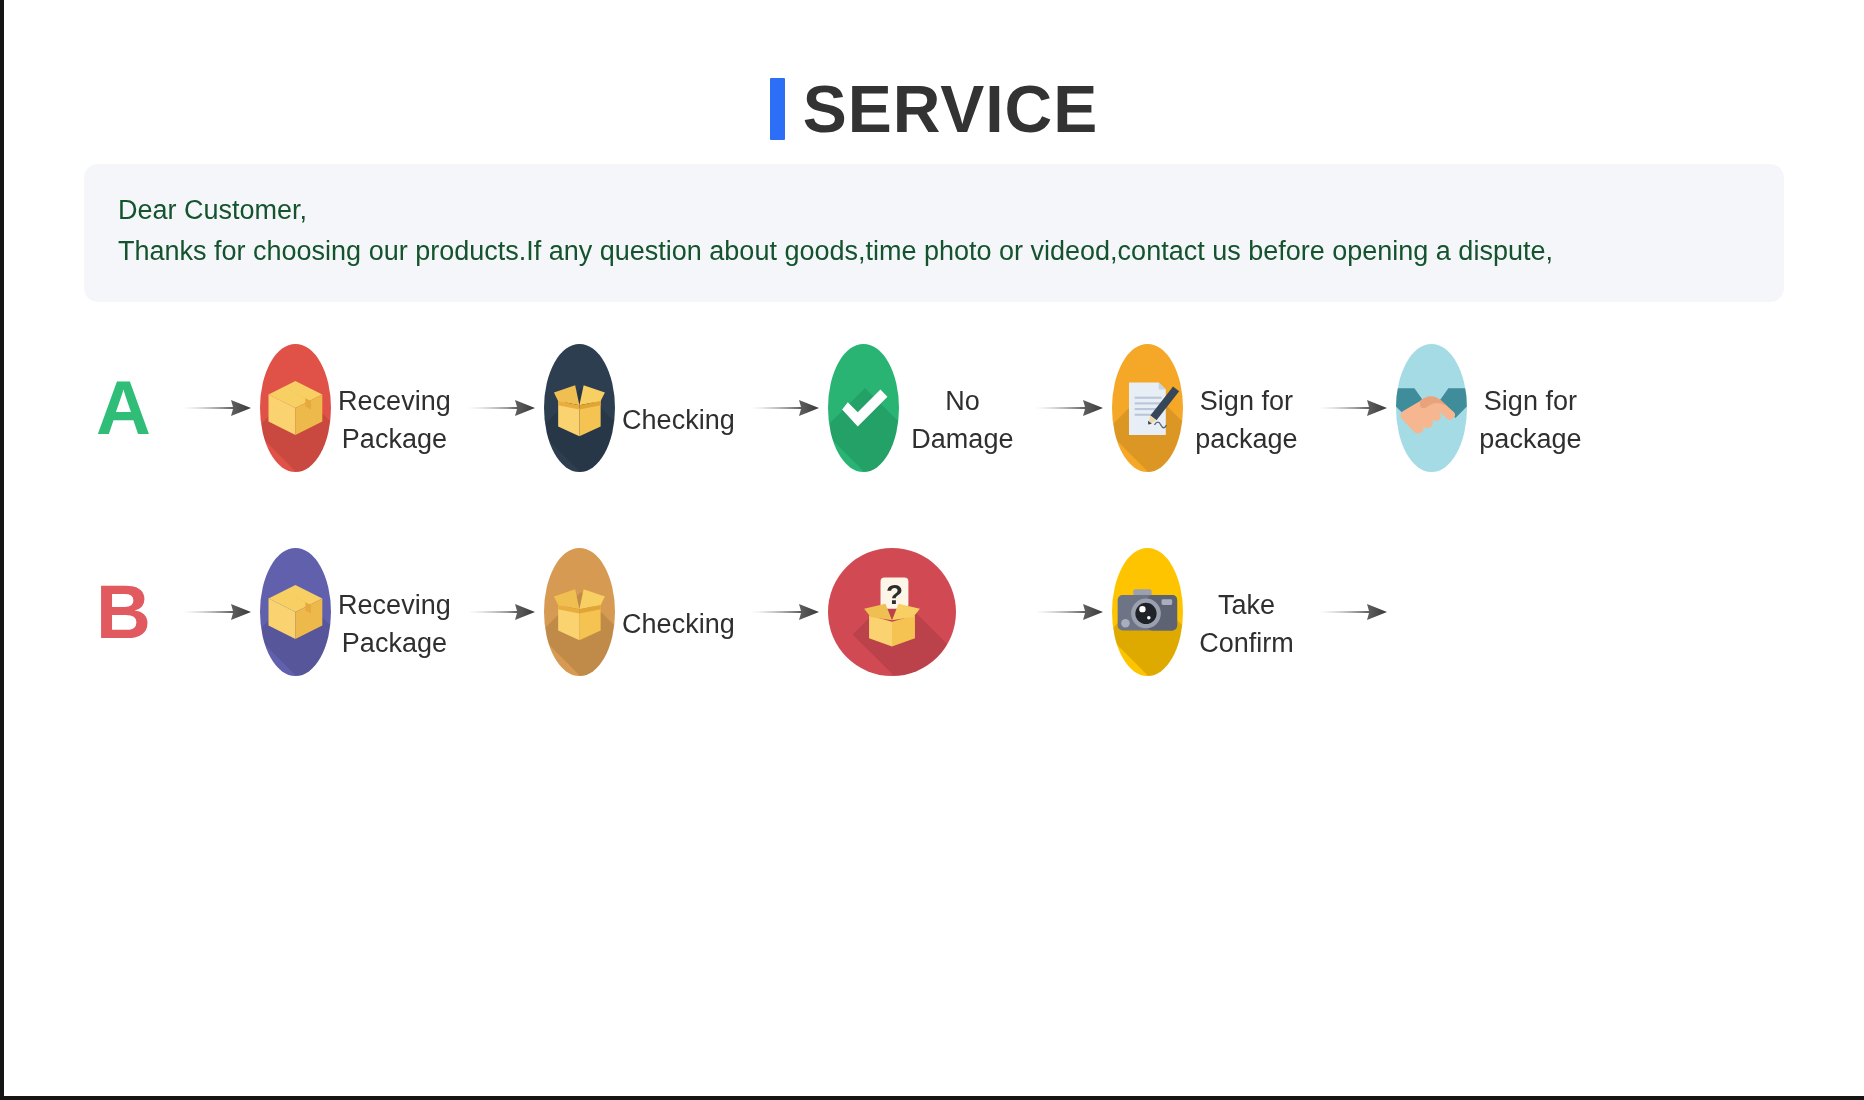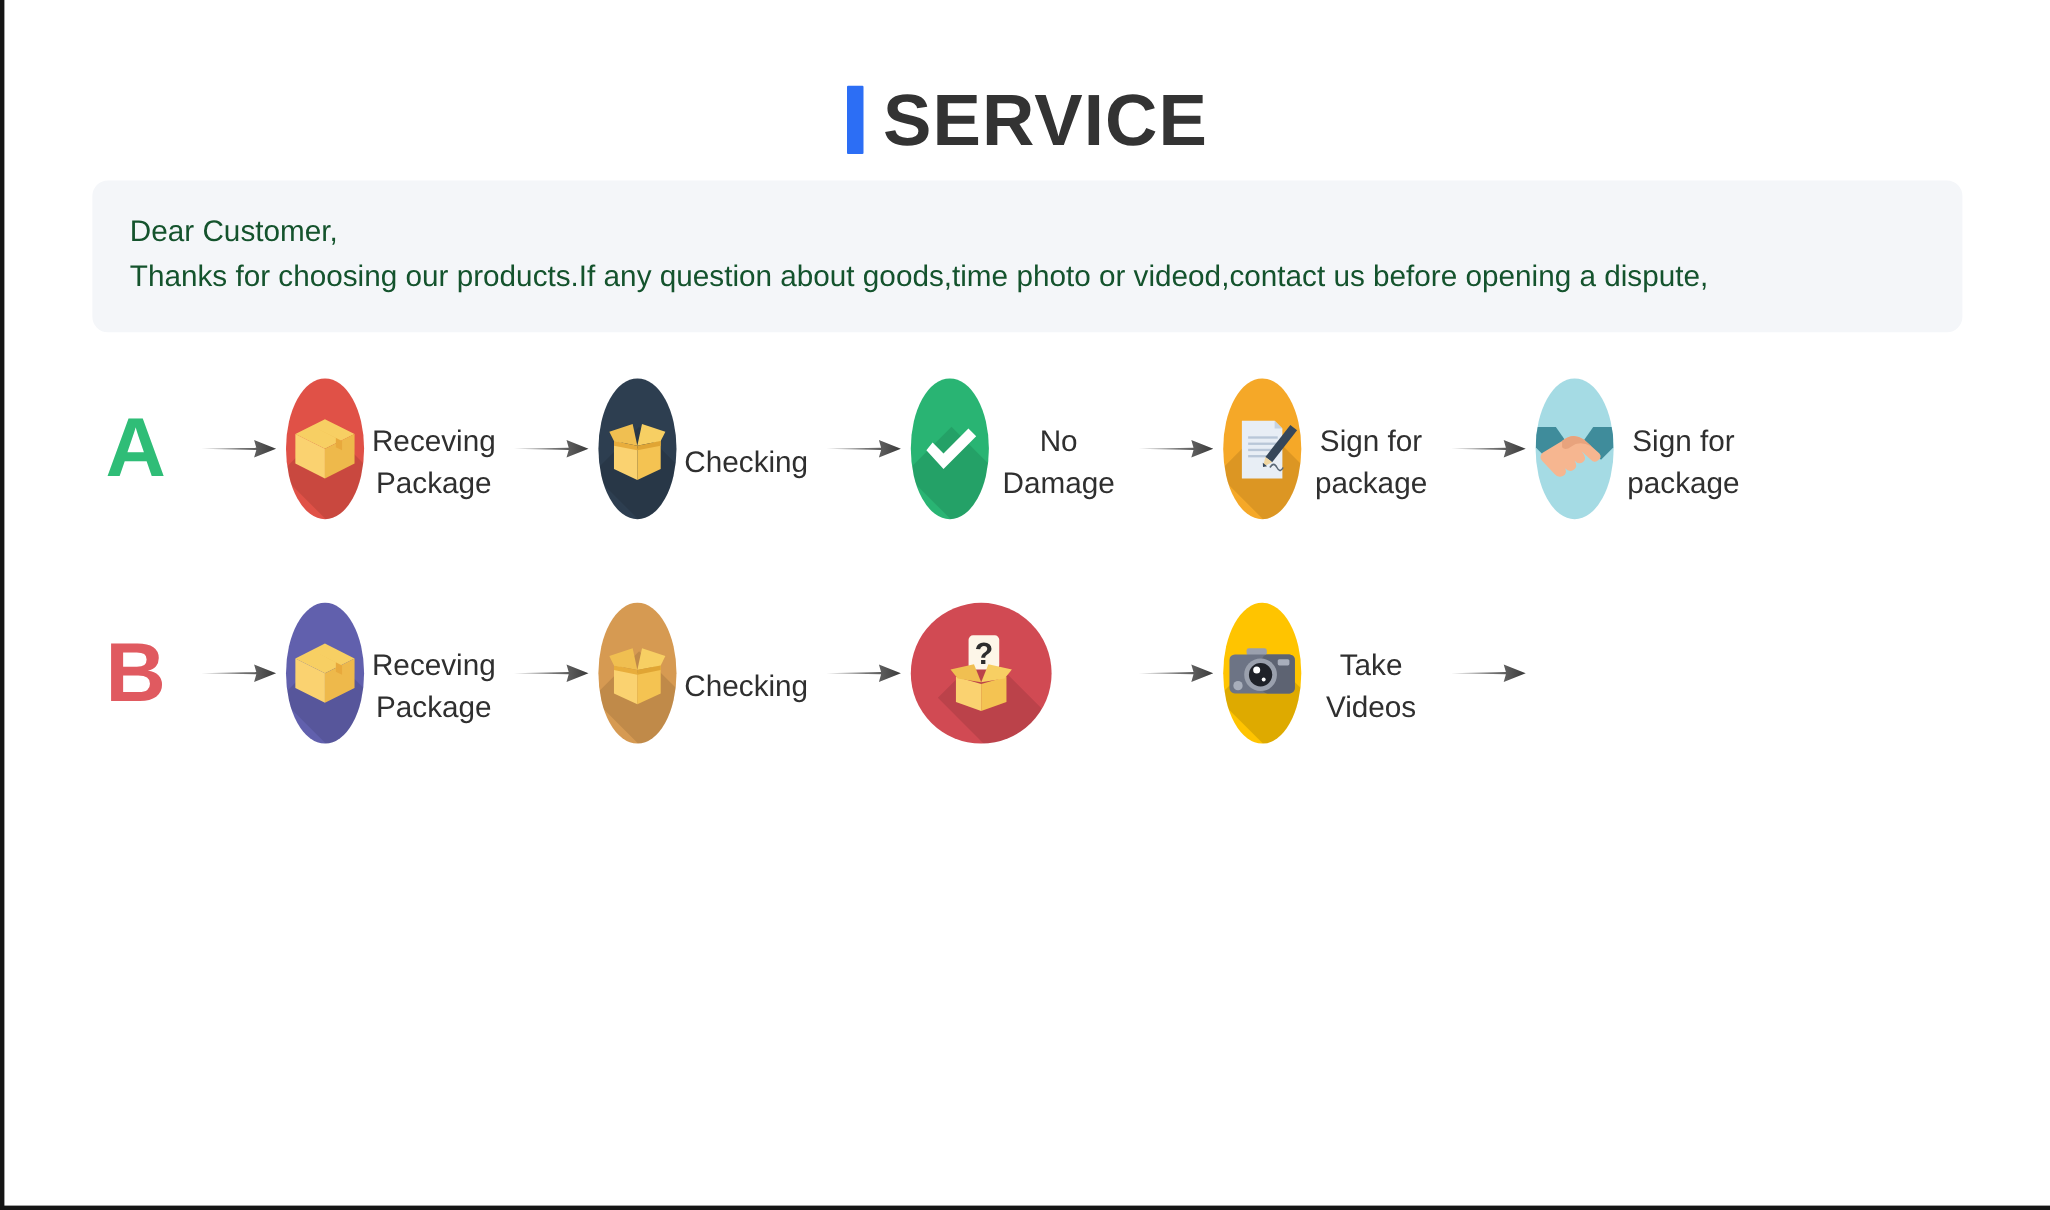--- a/index.html
+++ b/index.html
@@ -333,21 +333,21 @@
           <rect x="8" y="26" width="84" height="50" rx="7" fill="#6d7485"></rect>
           <rect x="50" y="26" width="42" height="50" rx="7" fill="#5d6372"></rect>
           <rect x="70" y="32" width="15" height="8" rx="2" fill="#a8aebb"></rect>
           <circle cx="48" cy="52" r="21" fill="#9aa0ad"></circle>
           <circle cx="48" cy="52" r="15" fill="#1f2229"></circle>
           <circle cx="43" cy="46" r="4.5" fill="#ffffff"></circle>
           <circle cx="52" cy="58" r="2.5" fill="#ffffff"></circle>
           <circle cx="19" cy="66" r="6" fill="#a8aebb"></circle>
         </svg>
       </div>
-      <div class="step-label">Take Videos</div>
+      <div class="step-label">Take Confirm</div>
     </div>
 
     <div class="arrow">
       <svg width="72" height="30" viewBox="0 0 72 30">
           <path d="M2 15 L52 14 L50 7 L70 15 L50 23 L52 16 L2 15 Z" fill="url(#ag1)"></path>
         </svg>
     </div>
 
   </div>
 

